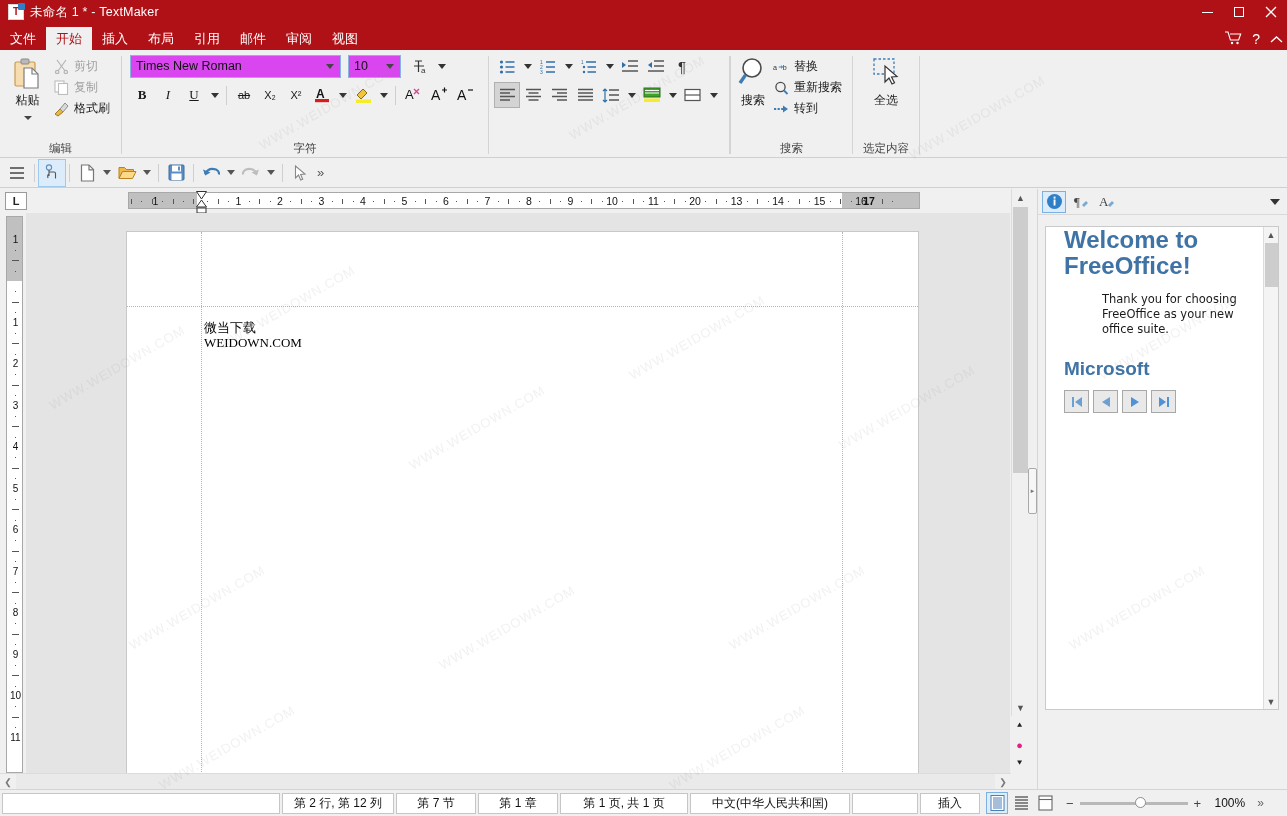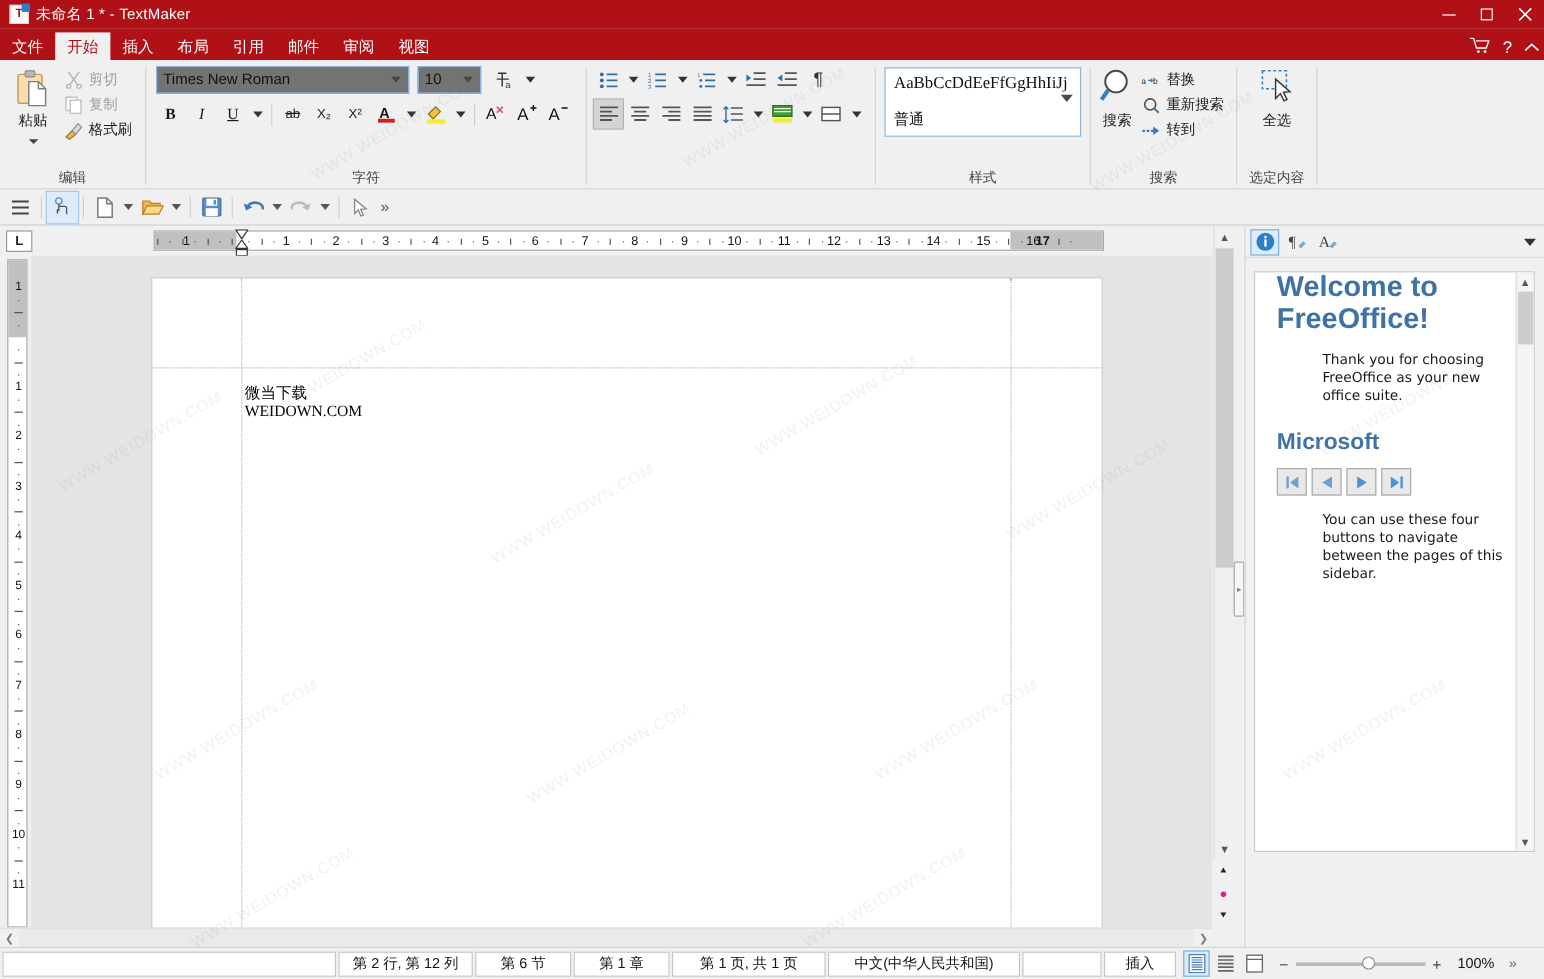--- a/index.html
+++ b/index.html
@@ -84,21 +84,21 @@
     height: 21px; font-size: 12px; color: #1a1a1a; cursor: default; white-space: nowrap;
   }
   .smallbtn.disabled { color: #a0a0a0; }
   .smallbtn .ico { width: 16px; height: 16px; display: flex; align-items: center;
     justify-content: center; flex: 0 0 16px; }
 
   
   .row { display: flex; align-items: center; gap: 2px; }
   .row1 { margin-bottom: 5px; }
   .fontbox, .sizebox {
-    height: 23px; border: 1px solid #8ab4e0; background: #737373;
+    height: 23px; border: 1px solid #8ab4e0; background: #d946ef;
     display: flex; align-items: center; font-size: 12.5px; color: #111;
     padding-left: 5px; position: relative;
   }
   .fontbox { width: 211px; font-family: "Liberation Sans", sans-serif; }
   .sizebox { width: 53px; margin-left: 5px; }
   .cbcaret {
     position: absolute; right: 6px; top: 50%; margin-top: -2px;
     width: 0; height: 0; border-left: 4px solid transparent;
     border-right: 4px solid transparent; border-top: 5px solid #444;
   }
@@ -569,30 +569,20 @@
               </svg>
           </div>
           <div class="dcaret">
               <i></i>
             </div>
         </div>
       </div>
     </div>
     <div class="rgroup-sep"></div>
 
-    <div class="rgroup" style="width:178px">
-      <div class="rgroup-body" style="padding-left:7px; padding-top:6px;">
-        <div class="stylebox">
-          <div class="sample">AaBbCcDdEeFfGgHhIiJj</div>
-          <div class="sname">普通</div>
-          <span class="scaret"></span>
-        </div>
-      </div>
-      <div class="rgroup-title">样式</div>
-    </div>
     <div class="rgroup-sep"></div>
 
     <div class="rgroup" style="width:121px">
       <div class="rgroup-body">
         <div class="bigbtn" style="width:50px;">
           <span class="clip-icon">
             <svg width="34" height="32" viewBox="0 0 34 32">
                 <circle cx="16" cy="12" r="9" fill="#fff" stroke="#4a4a4a" stroke-width="1.6"></circle>
                 <path d="M9.5 19 L4 27" stroke="#3d7cb5" stroke-width="3.4"></path>
               </svg>
@@ -772,21 +762,21 @@
           <div class="tick" style="left: 420.75px;"></div>
           <div class="dot" style="left: 431.125px;"></div>
           <div class="num" style="left: 483px;">10</div>
           <div class="dot" style="left: 451.875px;"></div>
           <div class="tick" style="left: 462.25px;"></div>
           <div class="dot" style="left: 472.625px;"></div>
           <div class="num" style="left: 524.5px;">11</div>
           <div class="dot" style="left: 493.375px;"></div>
           <div class="tick" style="left: 503.75px;"></div>
           <div class="dot" style="left: 514.125px;"></div>
-          <div class="num" style="left: 566px;">12</div>
+          <div class="num" style="left: 566px;">20</div>
           <div class="dot" style="left: 534.875px;"></div>
           <div class="tick" style="left: 545.25px;"></div>
           <div class="dot" style="left: 555.625px;"></div>
           <div class="num" style="left: 607.5px;">13</div>
           <div class="dot" style="left: 576.375px;"></div>
           <div class="tick" style="left: 586.75px;"></div>
           <div class="dot" style="left: 597.125px;"></div>
           <div class="num" style="left: 649px;">14</div>
           <div class="dot" style="left: 617.875px;"></div>
           <div class="tick" style="left: 628.25px;"></div>
@@ -948,35 +938,34 @@
                 <path d="M3 1 L11 6 L3 11 z" fill="#4f92d8"></path>
               </svg>
           </div>
           <div class="navbtn">
             <svg width="14" height="12" viewBox="0 0 14 12">
                 <path d="M2 1 L9 6 L2 11 z" fill="#4f92d8"></path>
                 <rect x="10" y="1" width="2" height="10" fill="#4f92d8"></rect>
               </svg>
           </div>
         </div>
-        <div class="sb-p">You can use these four buttons to navigate between the pages of this sidebar.</div>
       </div>
       <div class="sb-vscroll">
         <div class="a">▲</div>
         <div class="t"></div>
         <div class="a b">▼</div>
       </div>
     </div>
 
   </div>
 
   <div class="statusbar">
     <div class="sfield flexgrow" style="flex:0 0 278px;"></div>
     <div class="sfield" style="width:112px">第 2 行, 第 12 列</div>
-    <div class="sfield" style="width:80px">第 6 节</div>
+    <div class="sfield" style="width:80px">第 7 节</div>
     <div class="sfield" style="width:80px">第 1 章</div>
     <div class="sfield" style="width:128px">第 1 页, 共 1 页</div>
     <div class="sfield" style="width:160px">中文(中华人民共和国)</div>
     <div class="sfield" style="width:66px"></div>
     <div class="sfield" style="width:60px">插入</div>
     <div class="sbtn sel" style="margin-left:4px;">
       <svg width="15" height="16" viewBox="0 0 15 16">
           <rect x="1" y="0.5" width="13" height="15" fill="#fff" stroke="#4a7fb5" stroke-width="1"></rect>
           <path d="M3 3 h9 M3 5 h9 M3 7 h9 M3 9 h9 M3 11 h9 M3 13 h9" stroke="#4a7fb5" stroke-width="1"></path>
         </svg>

